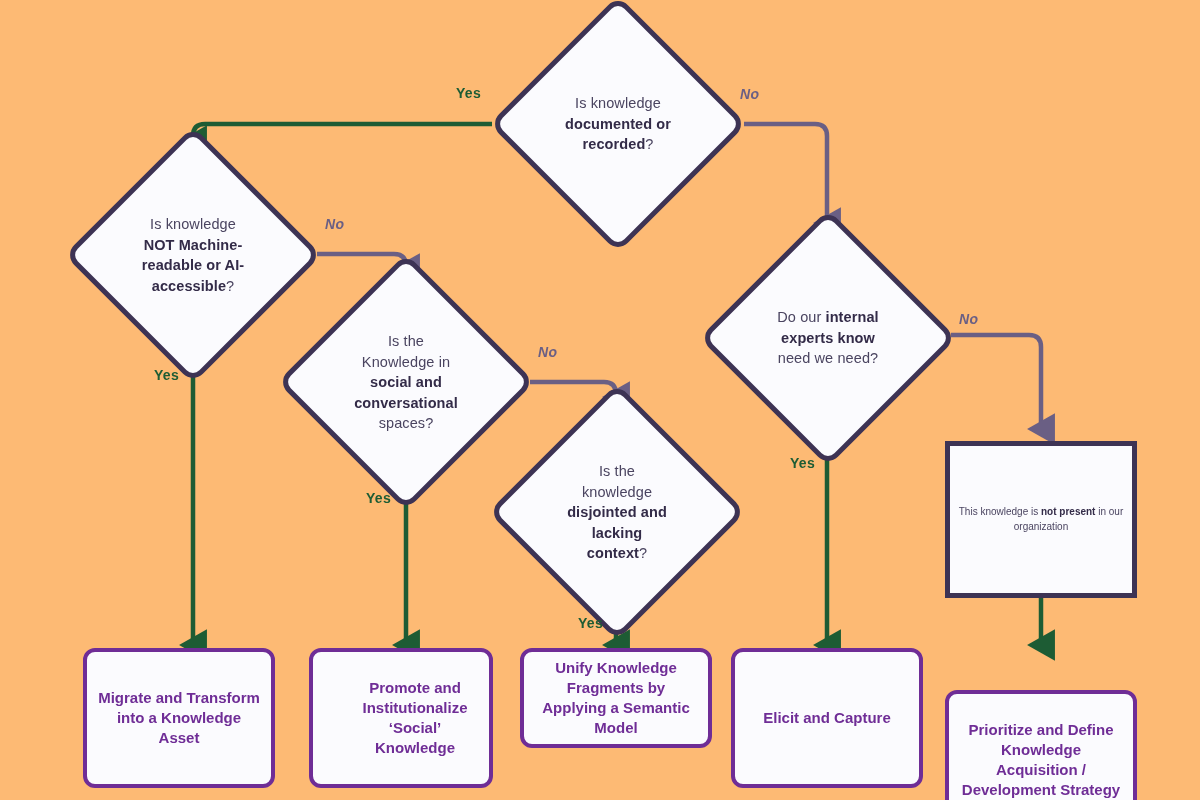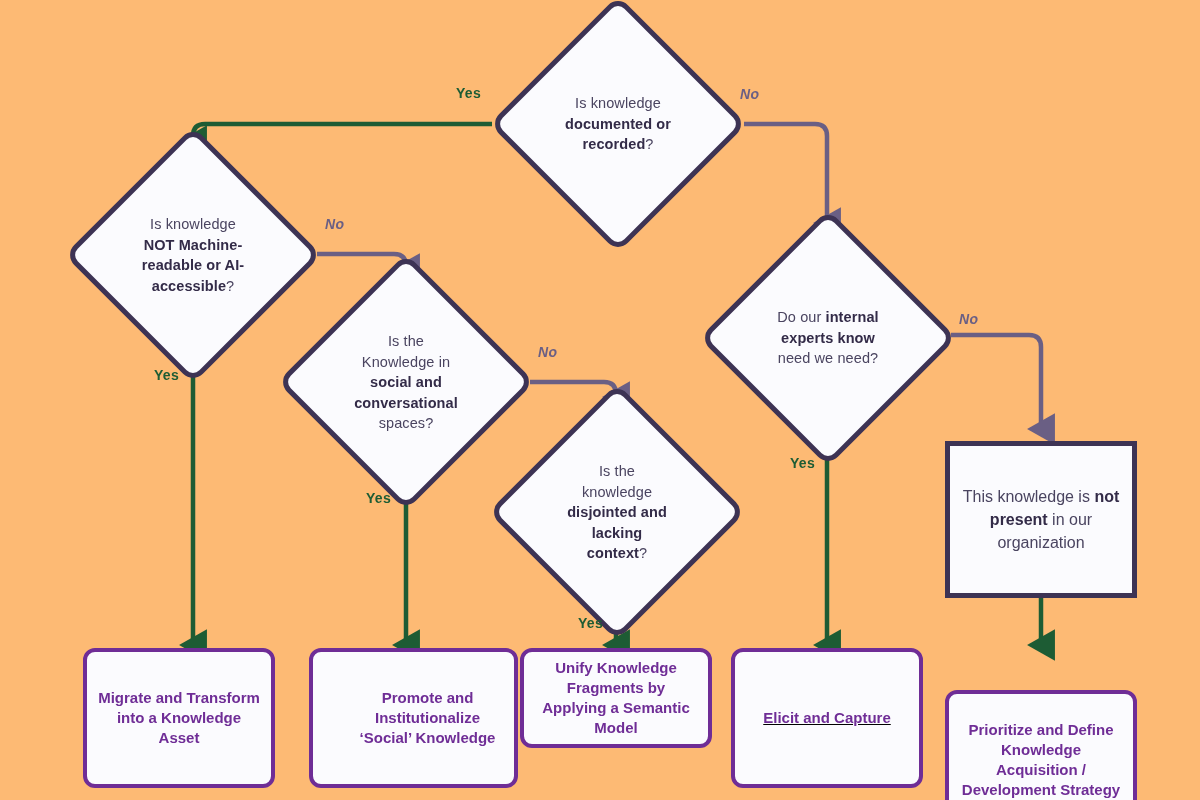--- a/index.html
+++ b/index.html
@@ -59,21 +59,21 @@
     box-sizing: border-box;
     background: #fbfbfe;
     border: 5px solid #3d3354;
     display: flex;
     align-items: center;
     justify-content: center;
   }
   .rect-node .rect-text {
     text-align: center;
     color: #4a4460;
-    font-size: 16px;
+    font-size: 10px;
     line-height: 1.45;
     padding: 0 1px;
   }
   .rect-node .rect-text b { color: #332b48; font-weight: 700; }
 
   
   .outcome {
     position: absolute;
     box-sizing: border-box;
     background: #fbfbfe;
@@ -195,29 +195,29 @@
   <div class="rect-node" style="left:945px; top:441px; width:192px; height:157px;">
     <div class="rect-text">
       <span>This knowledge is </span><b>not</b><span> </span><b>present</b><span> in our organization</span>
     </div>
   </div>
 
   <div class="outcome" style="left:83px; top:648px; width:192px; height:140px;">
     <div class="outcome-text">Migrate and Transform into a Knowledge Asset</div>
   </div>
 
-  <div class="outcome" style="left:309px; top:648px; width:209px; height:140px;padding-left:28px;">
+  <div class="outcome" style="left:309px; top:648px; width:184px; height:140px;padding-left:28px;">
     <div class="outcome-text">Promote and Institutionalize ‘Social’ Knowledge</div>
   </div>
 
   <div class="outcome" style="left:520px; top:648px; width:192px; height:100px;">
     <div class="outcome-text">Unify Knowledge Fragments by Applying a Semantic Model</div>
   </div>
 
-  <div class="outcome" style="left:731px; top:648px; width:192px; height:140px;text-decoration:underline;">
+  <div class="outcome" style="left:731px; top:648px; width:192px; height:140px;">
     <div class="outcome-text">Elicit and Capture</div>
   </div>
 
   <div class="outcome" style="left:945px; top:648px; width:192px; height:140px;margin-top:42px;">
     <div class="outcome-text">Prioritize and Define Knowledge Acquisition / Development Strategy</div>
   </div>
 
   <div class="edge-label yes" style="left:456px; top:85px;">Yes</div>
 
   <div class="edge-label no" style="left:740px; top:86px;">No</div>

